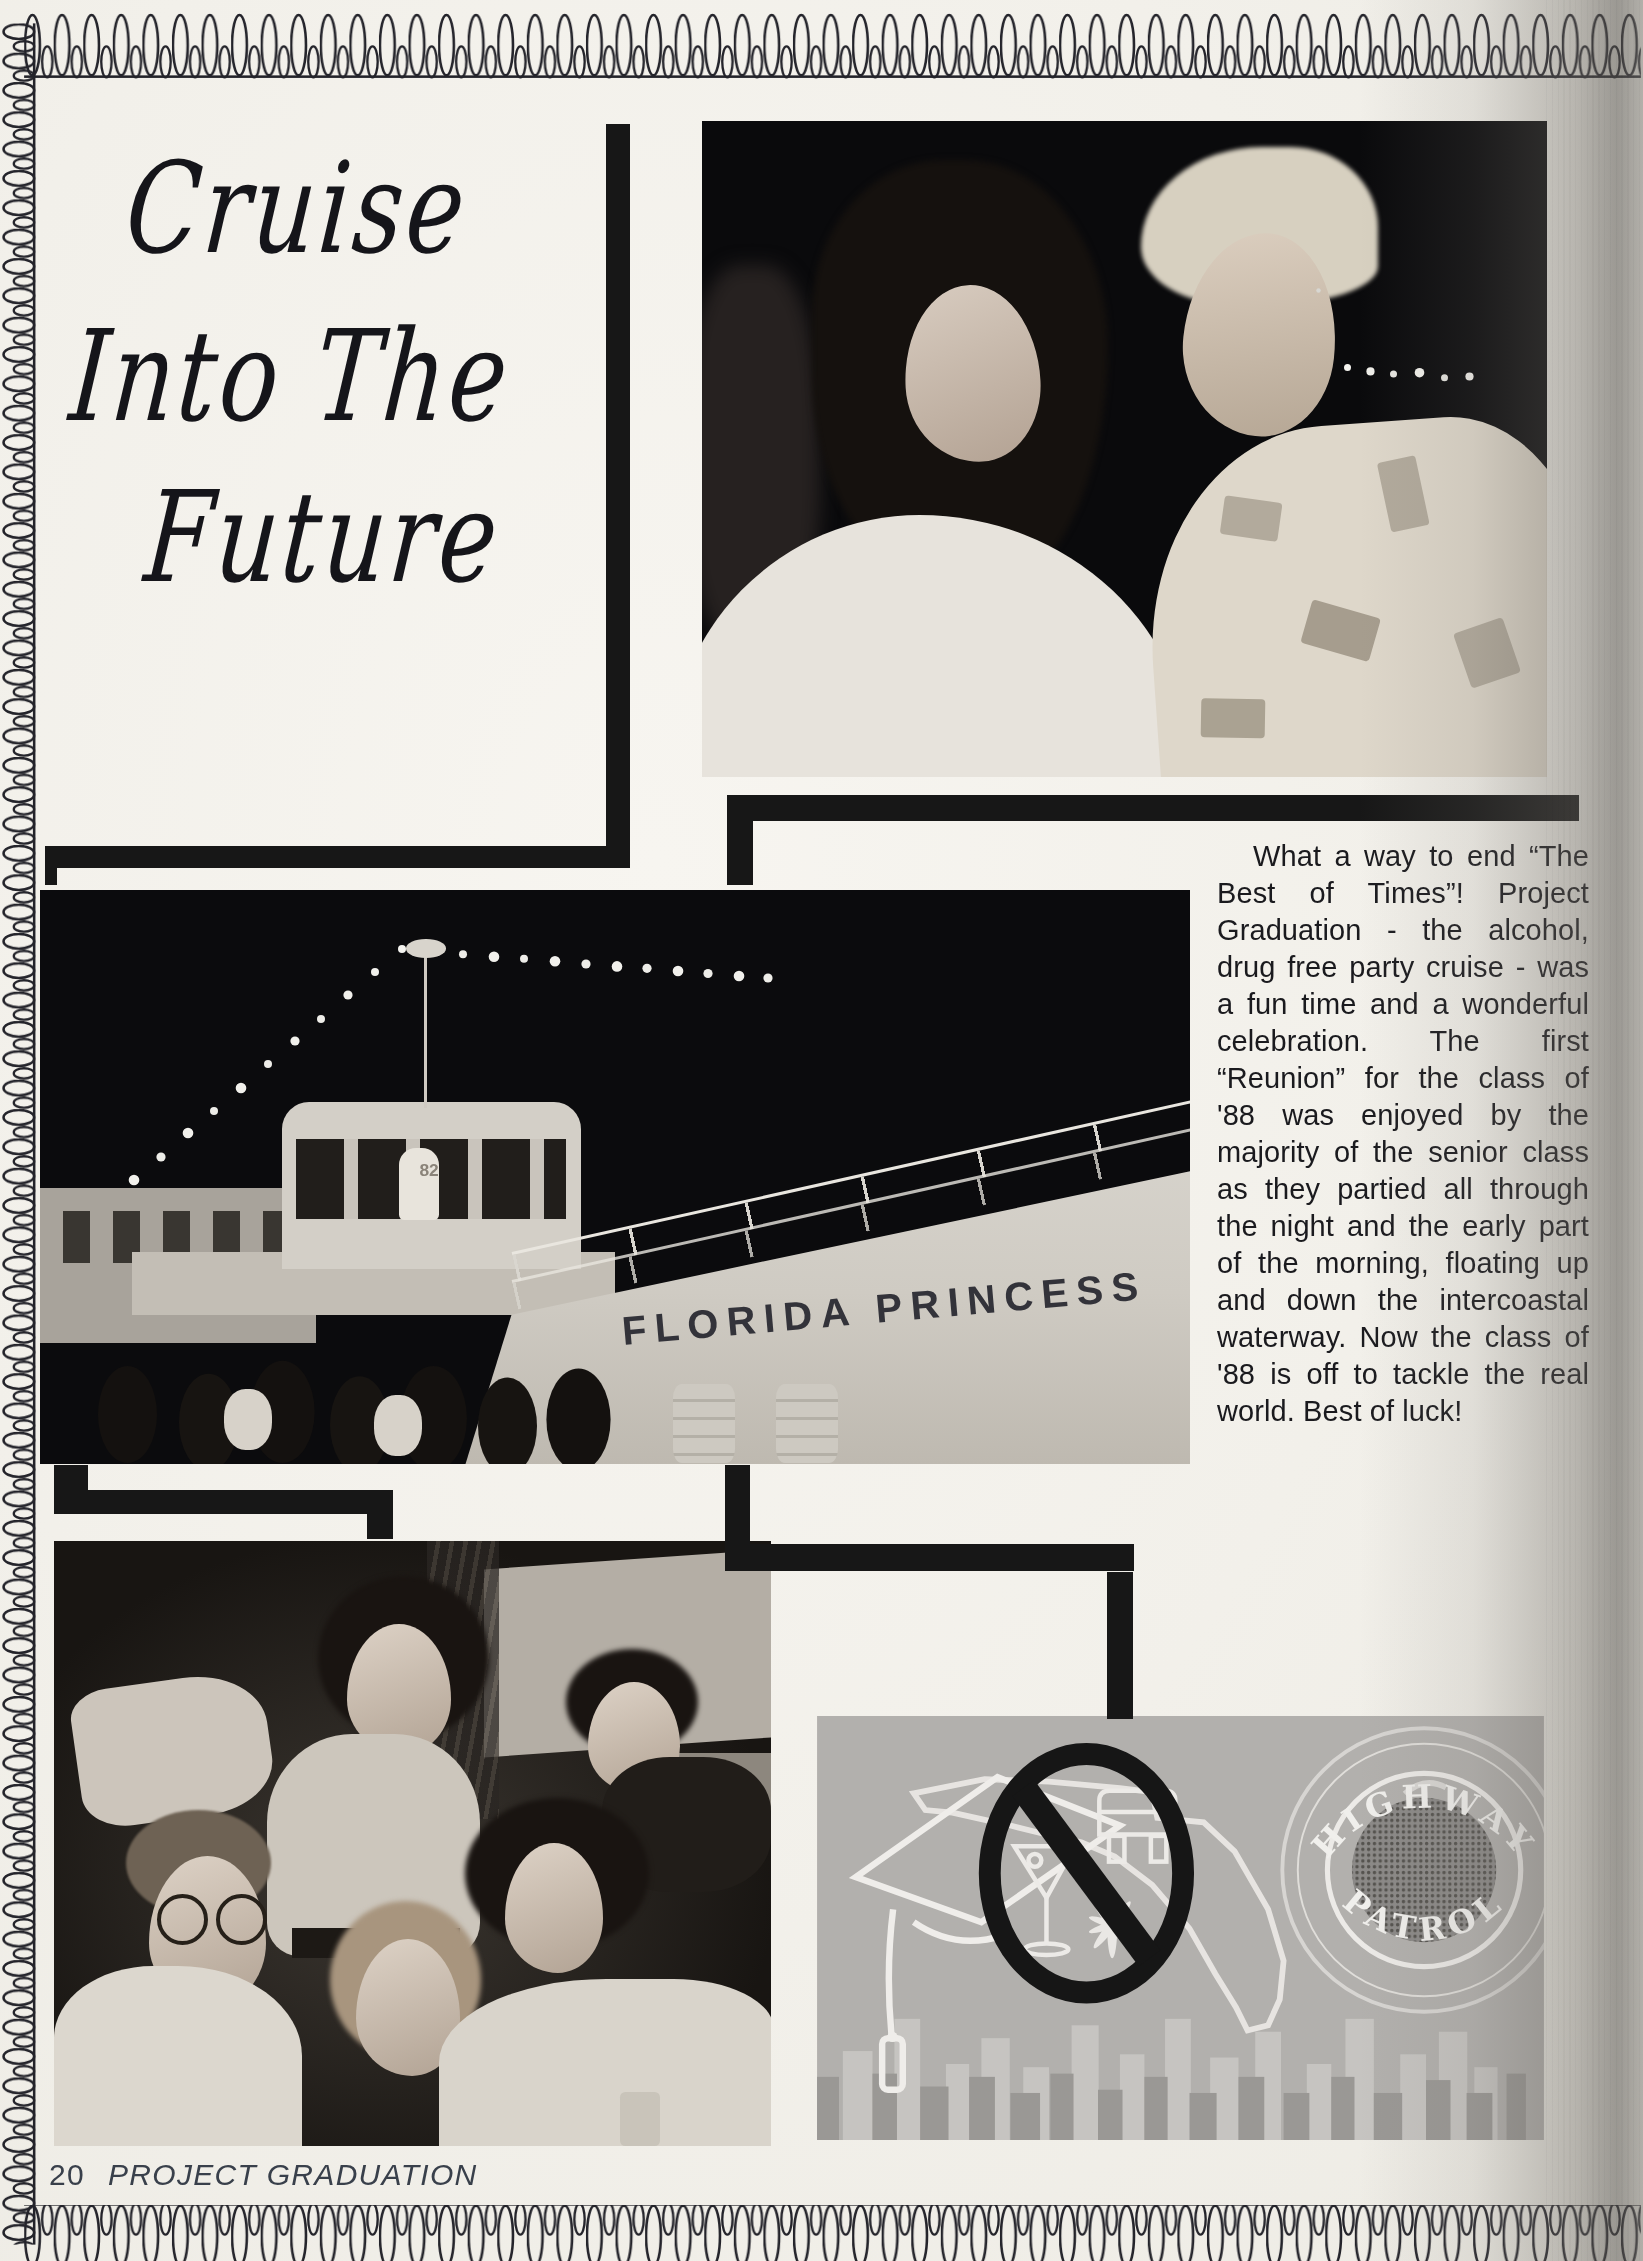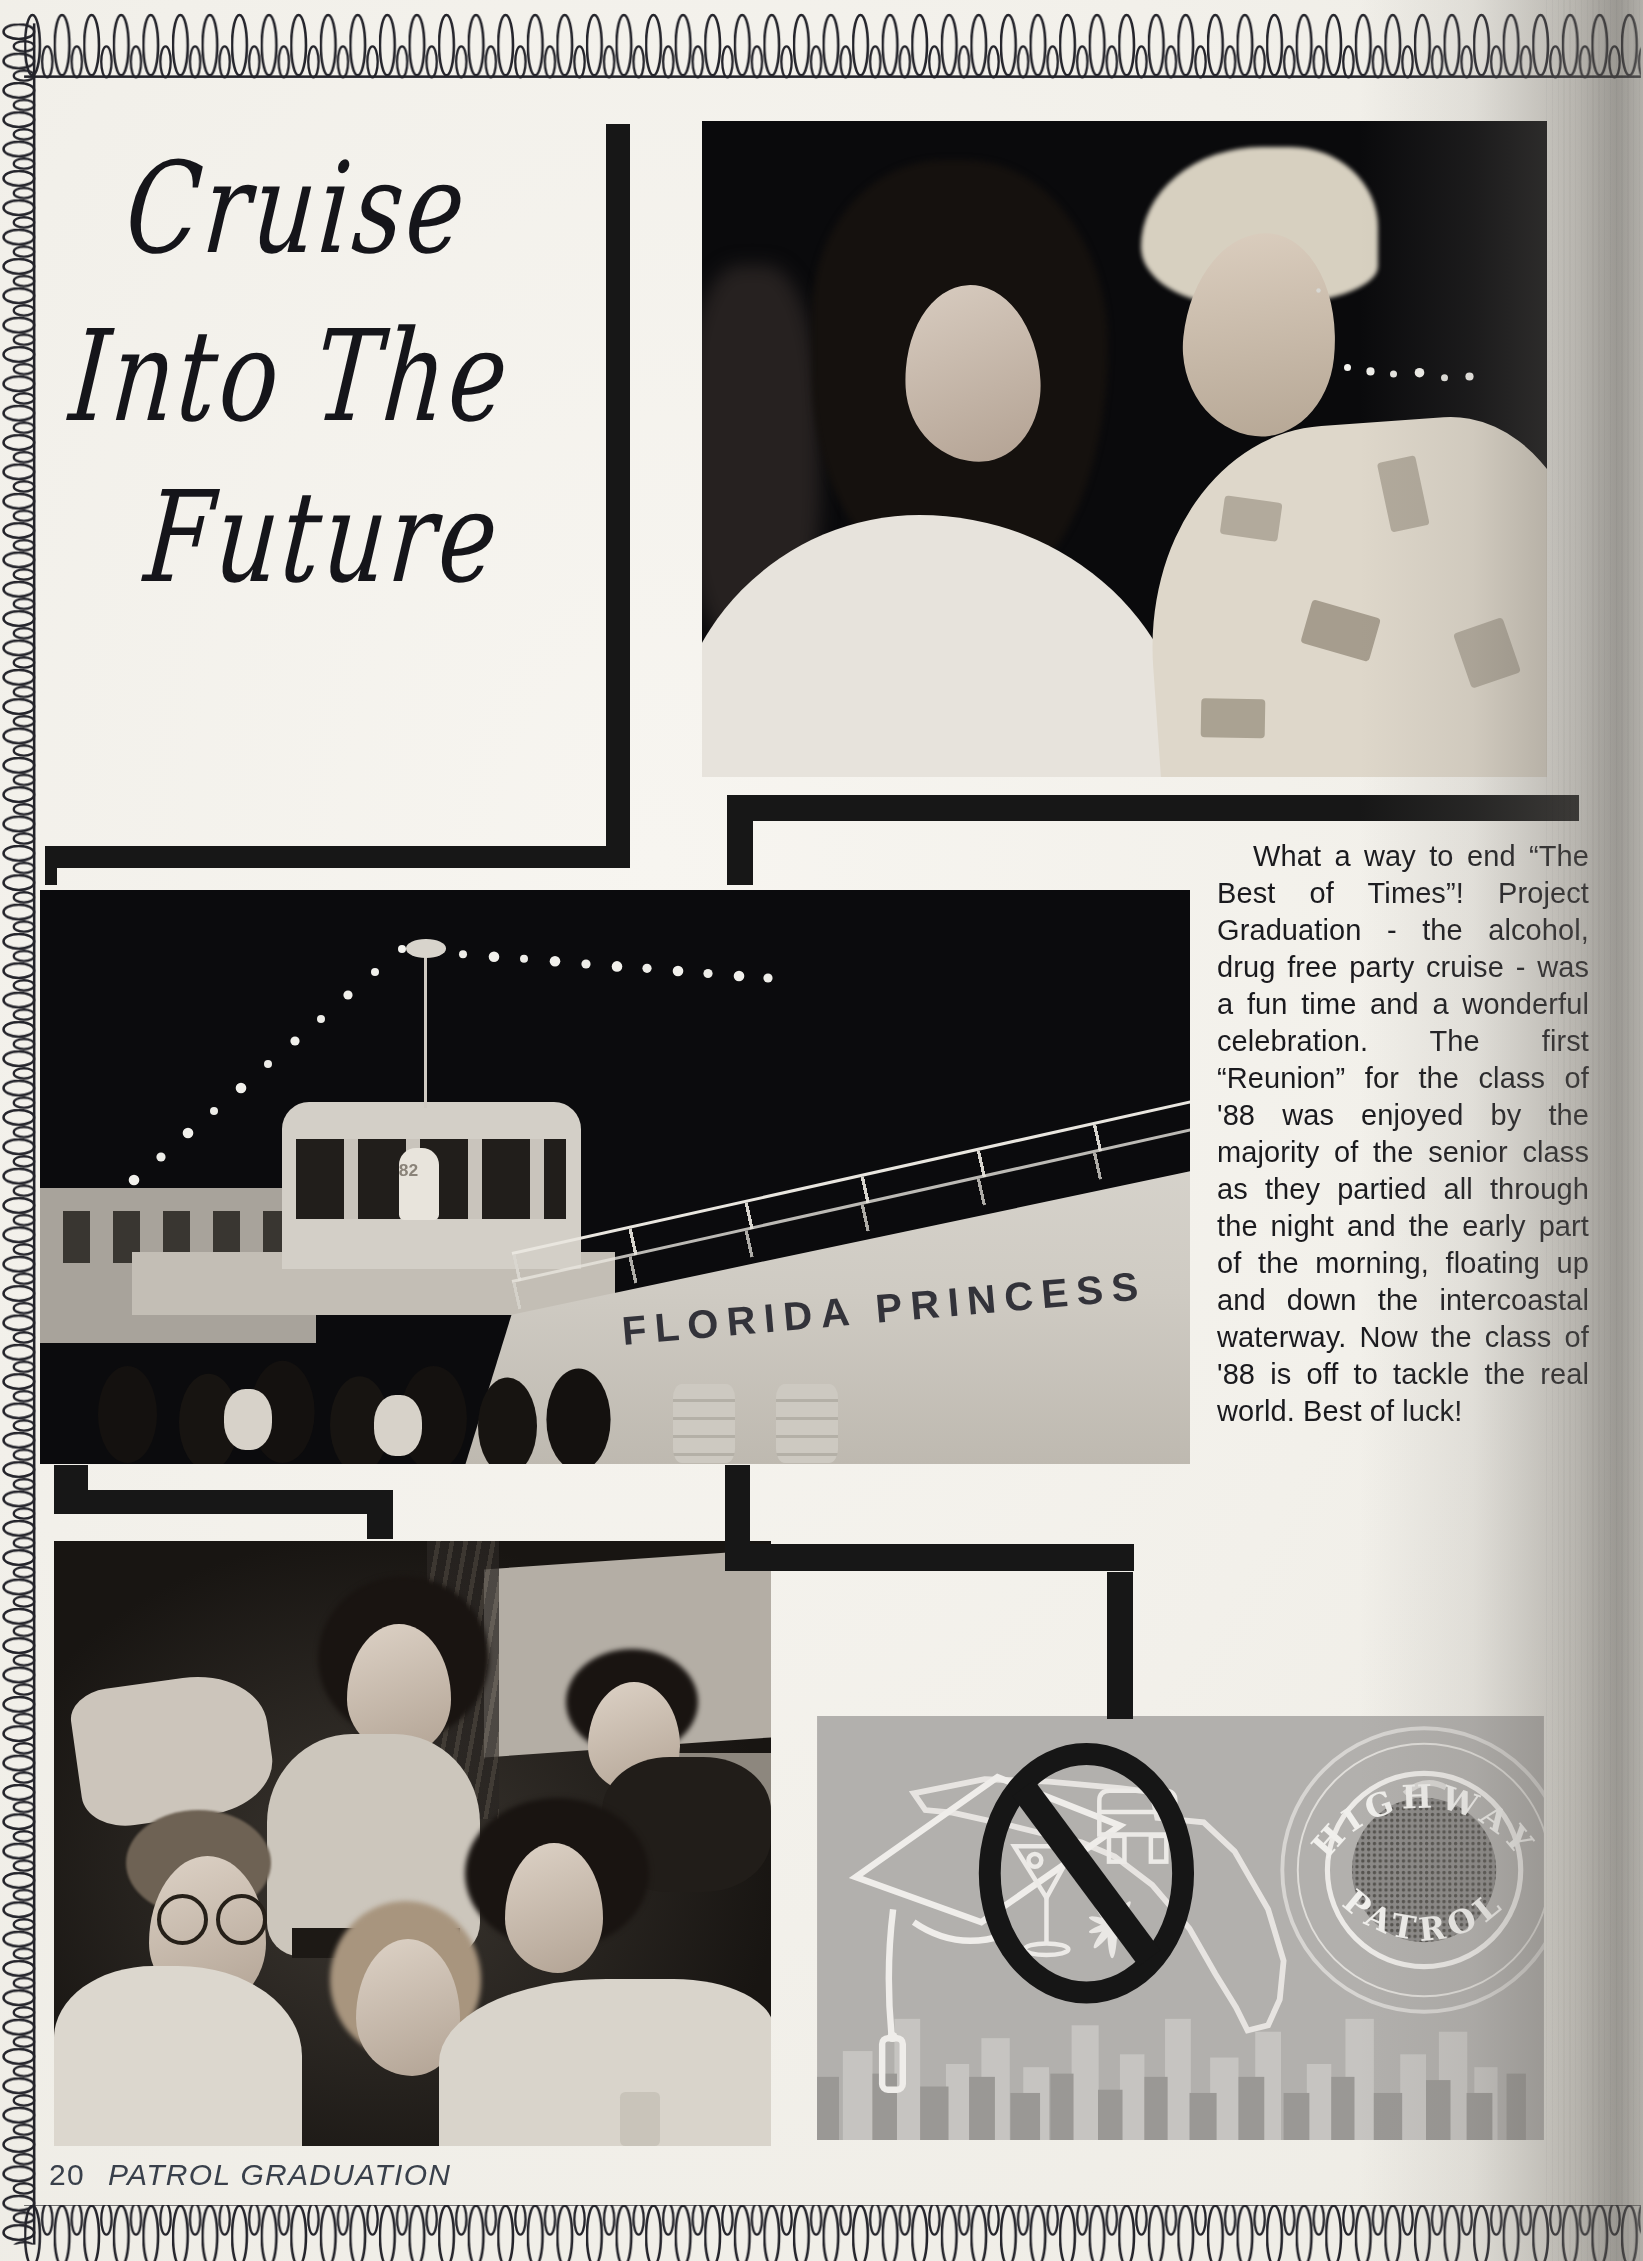--- a/index.html
+++ b/index.html
@@ -51,21 +51,21 @@
   #left-structure{left:0;top:52%;width:24%;height:27%;background:#a8a39b;}
   #left-windows{left:2%;top:56%;width:20%;height:9%;
      background:repeating-linear-gradient(90deg,#393631 0 27px,#a8a39b 27px 50px);}
   #deck-band{left:8%;top:63%;width:42%;height:11%;background:#c3beb5;}
   #wheelhouse{left:21%;top:37%;width:26%;height:29%;background:#d3cfc7;border-radius:27px 27px 0 0;}
   #wh-windows{position:absolute;left:5%;top:22%;width:90%;height:48%;
      background:repeating-linear-gradient(90deg,#211e1b 0 48px,#c9c4bc 48px 62px);}
   #mast{left:33.4%;top:11%;width:3.2px;height:27%;background:#cfcac2;}
   #radar{left:31.8%;top:8.5%;width:40px;height:19.3px;background:#d8d4cc;border-radius:50%;}
   #jersey{left:31.2%;top:45%;width:40px;height:72px;background:#e8e4dc;border-radius:17px 17px 5.2px 5.2px;
-     color:#8a8379;font-size:17.4px;font-weight:700;text-align:left;line-height:45px;}
+     color:#8a8379;font-size:17.4px;font-weight:700;text-align:right;line-height:45px;}
   .rail{left:41%;top:63%;width:62%;height:3.2px;background:#e9e6df;transform:rotate(-12.6deg);
      transform-origin:left center;position:absolute;}
   .rail::before{content:"";position:absolute;left:0;top:3.2px;width:100%;height:27px;
      background:repeating-linear-gradient(90deg,#d9d6cf 0 3.2px,transparent 3.2px 119px);}
   #rail2{top:68%;opacity:.8;}
   #hull{left:0;top:0;width:100%;height:100%;
      background:linear-gradient(180deg,#e5e2dc 0%,#cfcbc3 70%,#beb9b0 100%);
      clip-path:polygon(37% 100%,41% 74%,100% 49%,100% 100%);}
   #hull-name{left:50.5%;top:69%;transform:rotate(-5deg);font-weight:700;font-size:40px;
      letter-spacing:8.4px;color:#33333a;position:absolute;white-space:nowrap;}
@@ -314,19 +314,19 @@
         <textPath href="#arcTop" startOffset="50%">HIGHWAY</textPath>
       </text>
       <text font-family="DejaVu Serif, serif" font-size="50" font-weight="700" fill="#f0efec" letter-spacing="10" text-anchor="middle">
         <textPath href="#arcBot" startOffset="50%">PATROL</textPath>
       </text>
     </g>
   </svg>
 
   <div id="footer">
     <span class="num">20</span>
-    <span class="sec">PATROL GRADUATION</span>
+    <span class="sec">PROJECT GRADUATION</span>
   </div>
 
   <div id="gutter"></div>
   <div id="gutter-streaks"></div>
 </div>
 
 
 </body></html>

